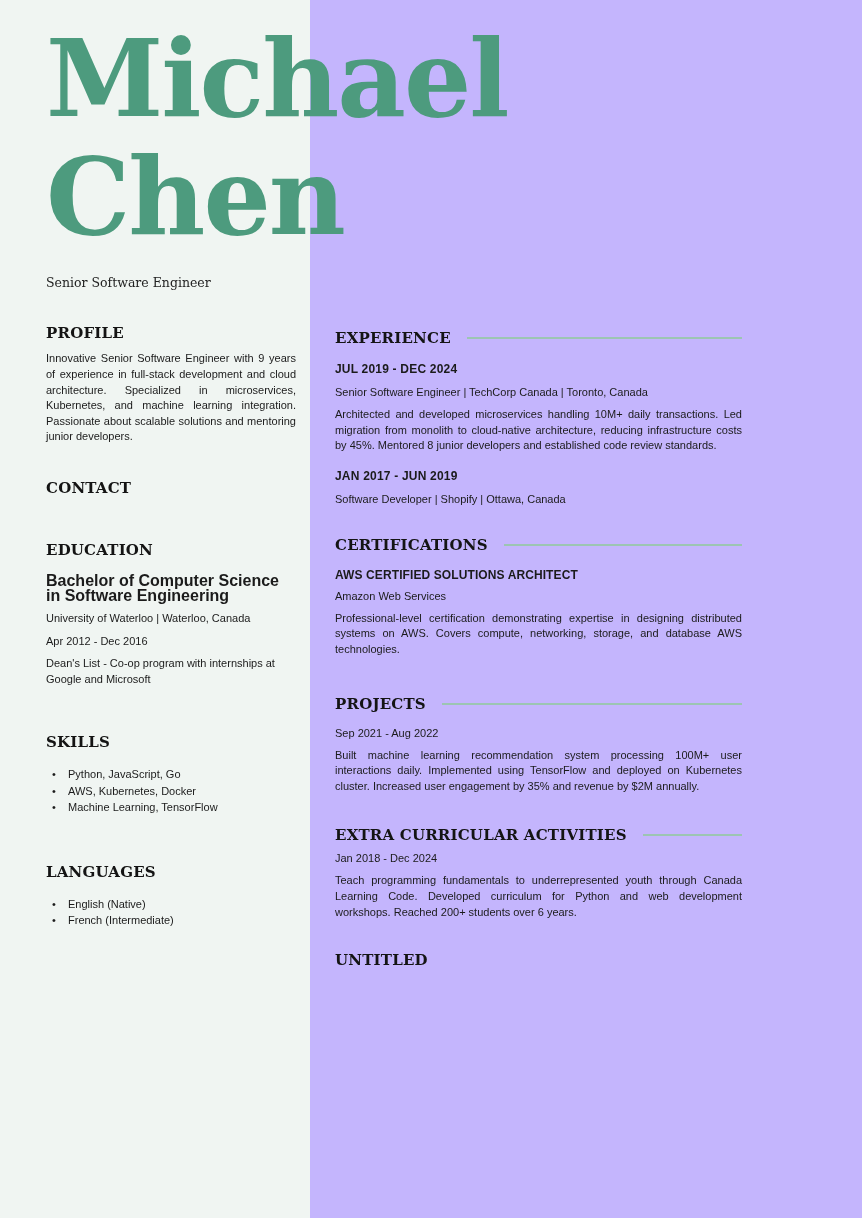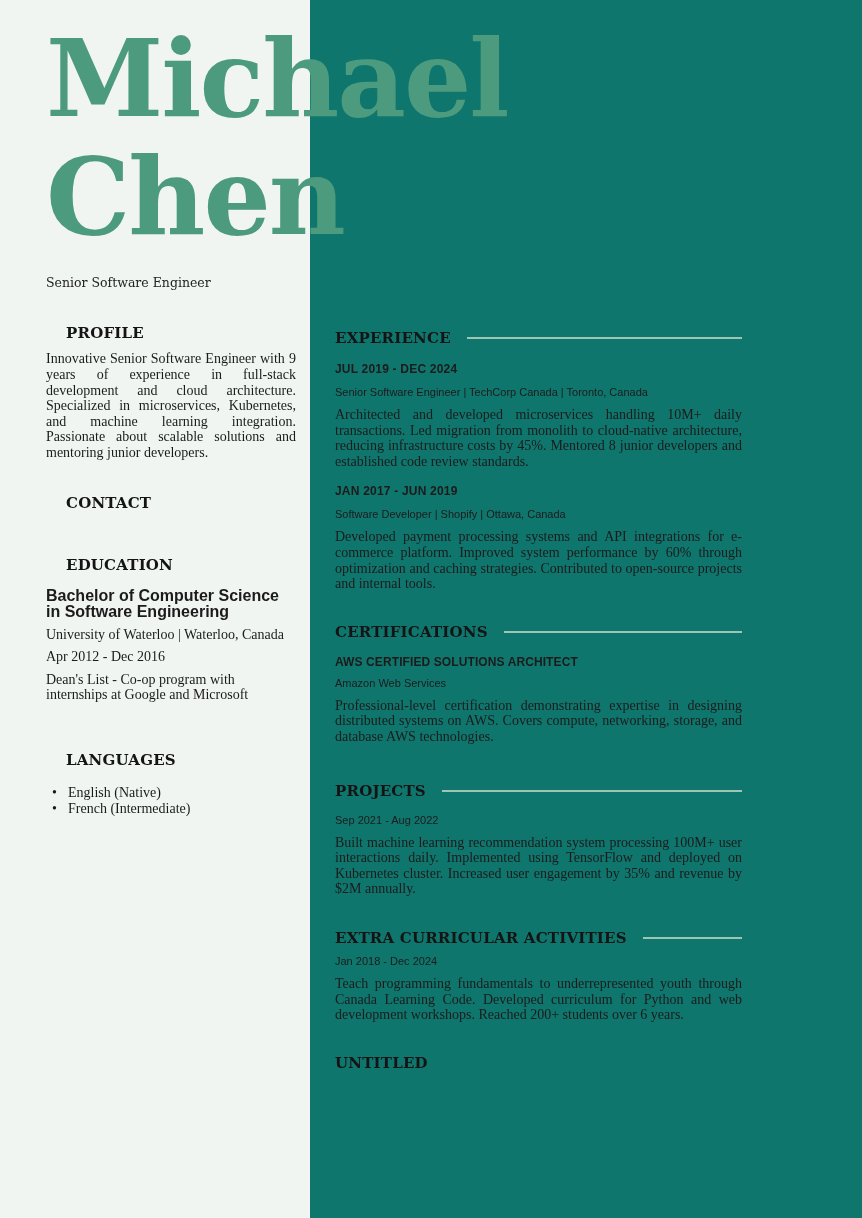--- a/index.html
+++ b/index.html
@@ -8,21 +8,21 @@
     --rule: #9cc5b2;
     --text: #1b1b1b;
   }
   * { margin: 0; padding: 0; box-sizing: border-box; }
   html, body { background: #ffffff; }
   body { width: 862px; font-family: "Liberation Sans", sans-serif; color: var(--text); }
   .page {
     position: relative;
     width: 862px;
     height: 1218px;
-    background: #0f766e;
+    background: #c4b5fd;
     overflow: hidden;
   }
   .col-left {
     position: absolute;
     left: 0; top: 0; bottom: 0;
     width: 310px;
     background: var(--sidebar-bg);
     padding: 20px 14px 0 46px;
   }
   .col-right {
@@ -54,28 +54,28 @@
     font-family: "DejaVu Serif", serif;
     font-weight: 700;
     font-size: 15px;
     letter-spacing: 0.2px;
     color: #141414;
     white-space: nowrap;
   }
   .sec-head { display: flex; align-items: center; gap: 16px; }
   .sec-head .rule { flex: 1; height: 2px; background: var(--rule); }
   
-  p, li { font-size: 14px; line-height: 15.6px; color: var(--text); font-family: Liberation Serif, serif; }
+  p, li { font-size: 11px; line-height: 15.6px; color: var(--text); }
   p.just { text-align: justify; }
   ul { list-style: none; }
   li { position: relative; padding-left: 22px; margin-bottom: 0.5px; }
   li::before { content: "\2022"; position: absolute; left: 6px; }
   
   .ls { margin-top: 34px; }
-  .ls .sec-head { margin-bottom: 9px; margin-left: 20px; }
+  .ls .sec-head { margin-bottom: 9px; }
   .ls-edu { margin-top: 44px; }
   .ls-skills { margin-top: 46px; }
   .ls-skills ul, .ls-lang ul { margin-top: 16px; }
   .ls-lang { margin-top: 48px; }
   .edu-degree { font-size: 16px; font-weight: 700; line-height: 15.6px; margin-top: 14px; }
   .edu-line { margin-top: 7px; }
   
   .rs { margin-bottom: 0; }
   .entry-dates {
     font-size: 12px; font-weight: 700; letter-spacing: 0.2px;
@@ -116,20 +116,30 @@
     <section class="ls ls-edu">
       <div class="sec-head">
         <h2>EDUCATION</h2>
       </div>
       <div class="edu-degree">Bachelor of Computer Science in Software Engineering</div>
       <p class="edu-line">University of Waterloo | Waterloo, Canada</p>
       <p class="edu-line">Apr 2012 - Dec 2016</p>
       <p class="edu-line">Dean's List - Co-op program with internships at Google and Microsoft</p>
     </section>
 
+    <section class="ls ls-skills">
+      <div class="sec-head">
+        <h2>SKILLS</h2>
+      </div>
+      <ul>
+        <li>Python, JavaScript, Go</li>
+        <li>AWS, Kubernetes, Docker</li>
+        <li>Machine Learning, TensorFlow</li>
+      </ul>
+    </section>
 
     <section class="ls ls-lang">
       <div class="sec-head">
         <h2>LANGUAGES</h2>
       </div>
       <ul>
         <li>English (Native)</li>
         <li>French (Intermediate)</li>
       </ul>
     </section>
@@ -146,21 +156,20 @@
 
       <div class="entry">
         <div class="entry-dates">JUL 2019 - DEC 2024</div>
         <div class="entry-role">Senior Software Engineer | TechCorp Canada | Toronto, Canada</div>
         <p class="just">Architected and developed microservices handling 10M+ daily transactions. Led migration from monolith to cloud-native architecture, reducing infrastructure costs by 45%. Mentored 8 junior developers and established code review standards.</p>
       </div>
 
       <div class="entry">
         <div class="entry-dates">JAN 2017 - JUN 2019</div>
         <div class="entry-role">Software Developer | Shopify | Ottawa, Canada</div>
-        <p class="just">Developed payment processing systems and API integrations for e-commerce platform. Improved system performance by 60% through optimization and caching strategies. Contributed to open-source projects and internal tools.</p>
       </div>
     </section>
 
     <section class="rs rs-cert">
       <div class="sec-head">
         <h2>CERTIFICATIONS</h2>
         <div class="rule"></div>
       </div>
       <div class="sub-title">AWS CERTIFIED SOLUTIONS ARCHITECT</div>
       <div class="sub-line">Amazon Web Services</div>

